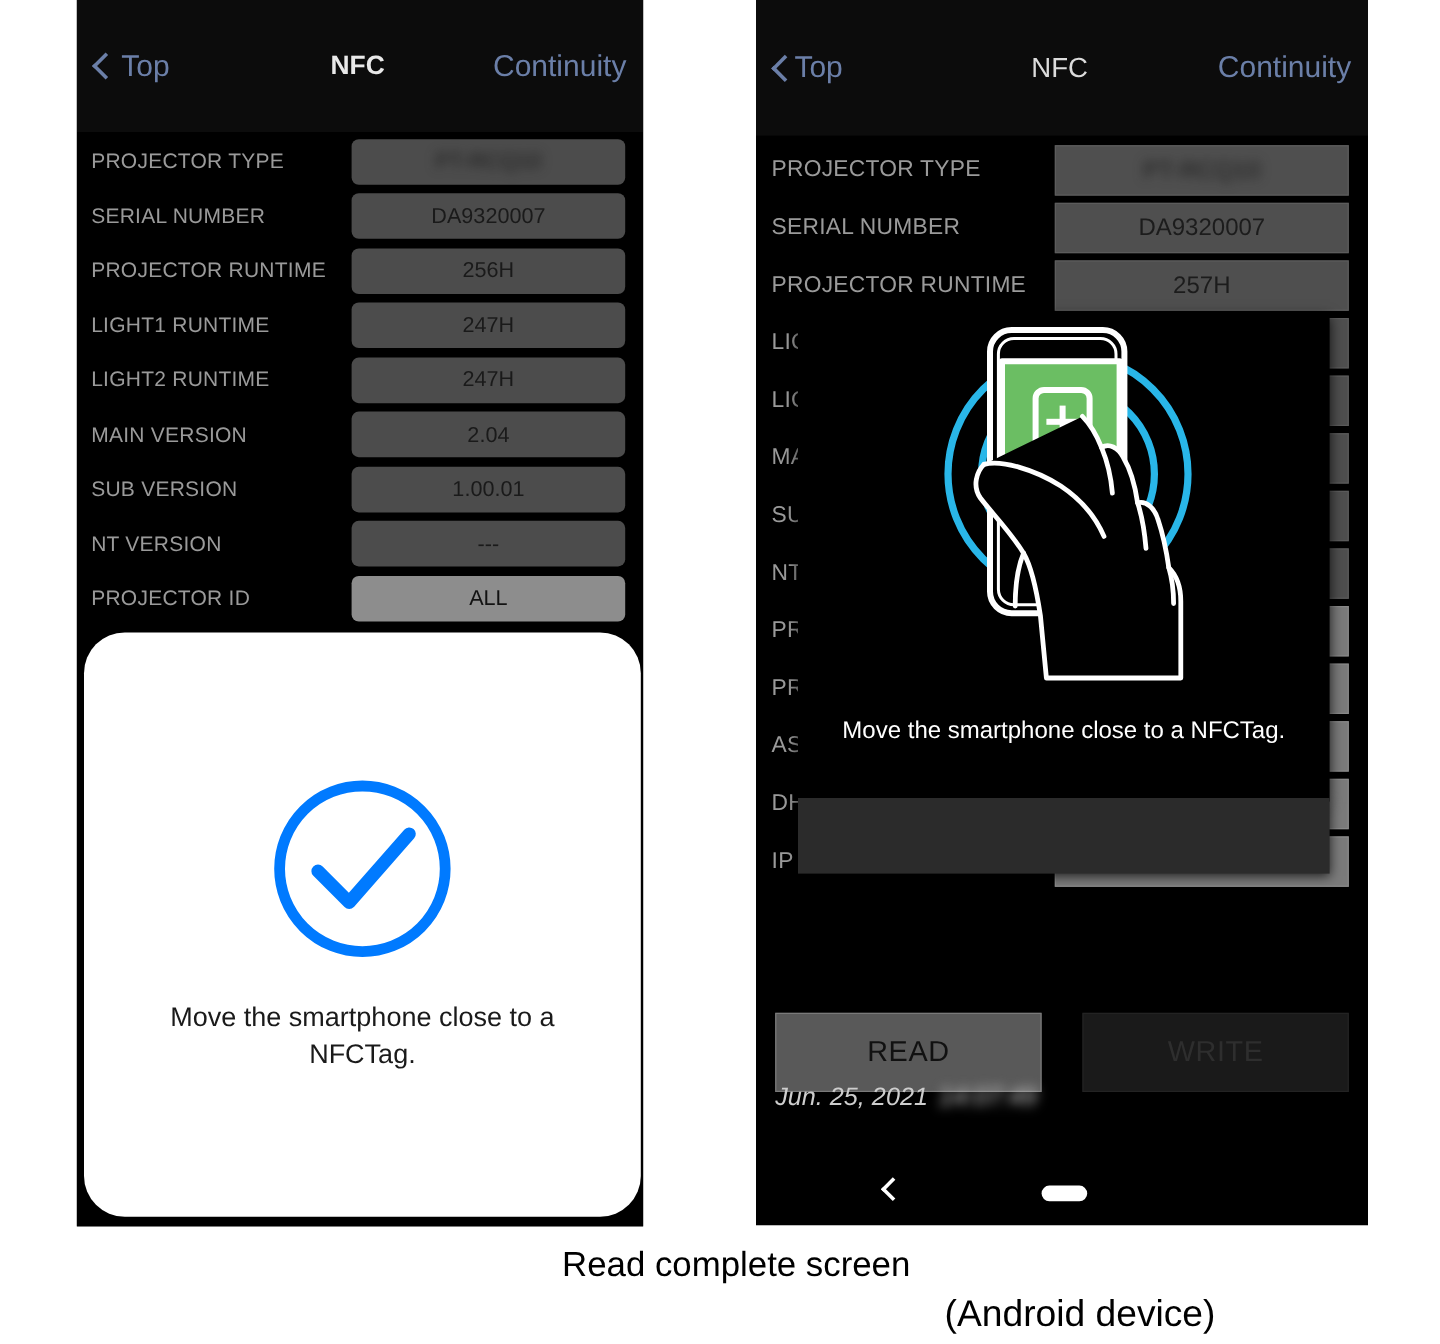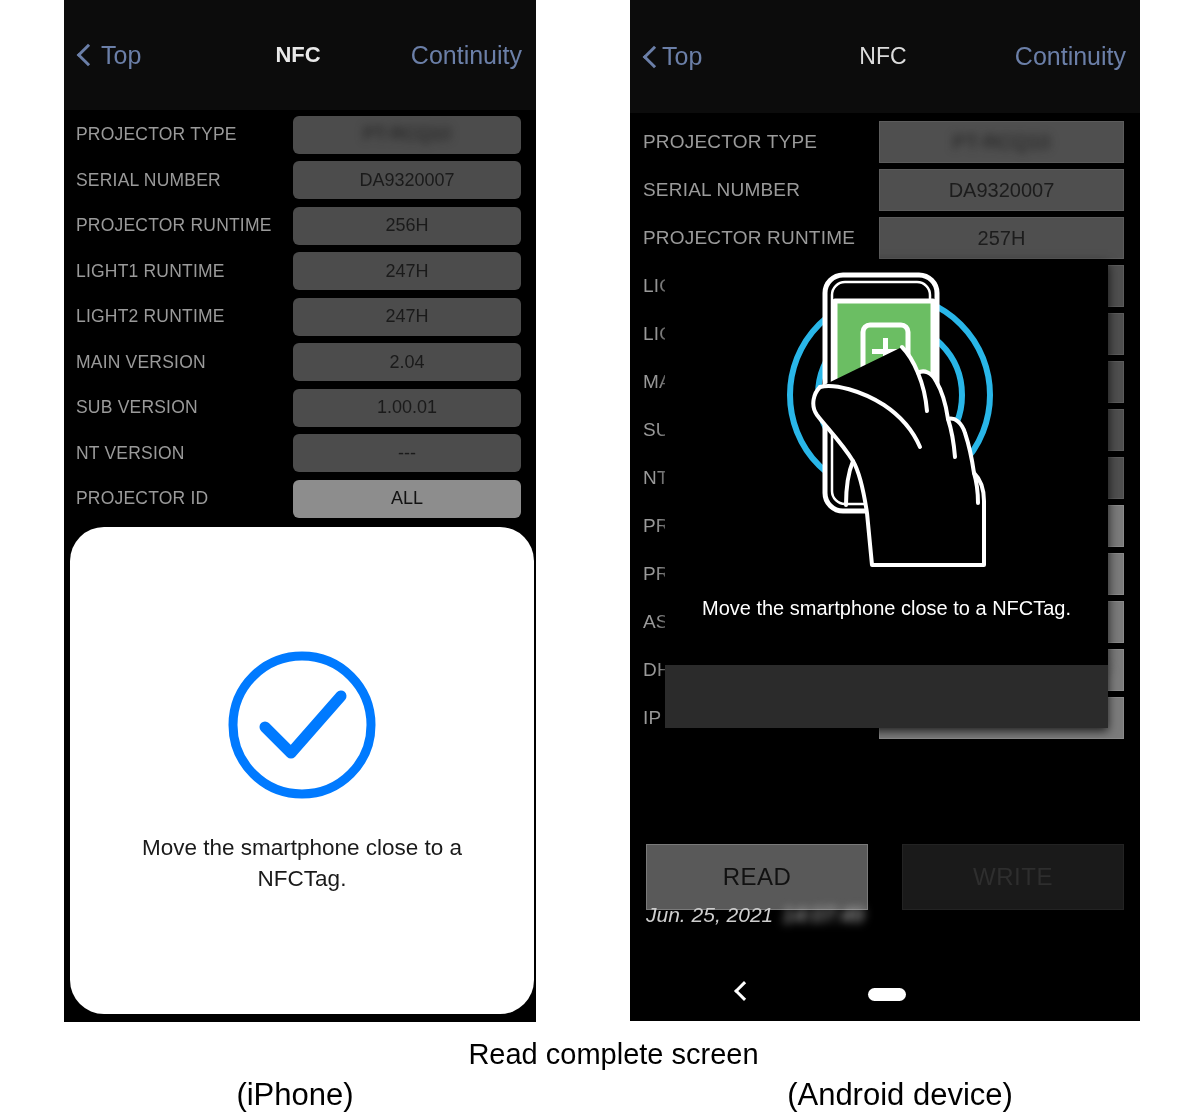--- a/index.html
+++ b/index.html
@@ -423,16 +423,15 @@
         <div id="android-navbar-sys">
           <div id="sys-back"></div>
           <div id="sys-home"></div>
         </div>
       </div>
 
     </div>
   </div>
 
   <div class="caption" id="cap-main">Read complete screen</div>
-  <div class="caption" id="cap-iphone">(iPhone)</div>
   <div class="caption" id="cap-android">(Android device)</div>
 
 </div>
 
 </body></html>

